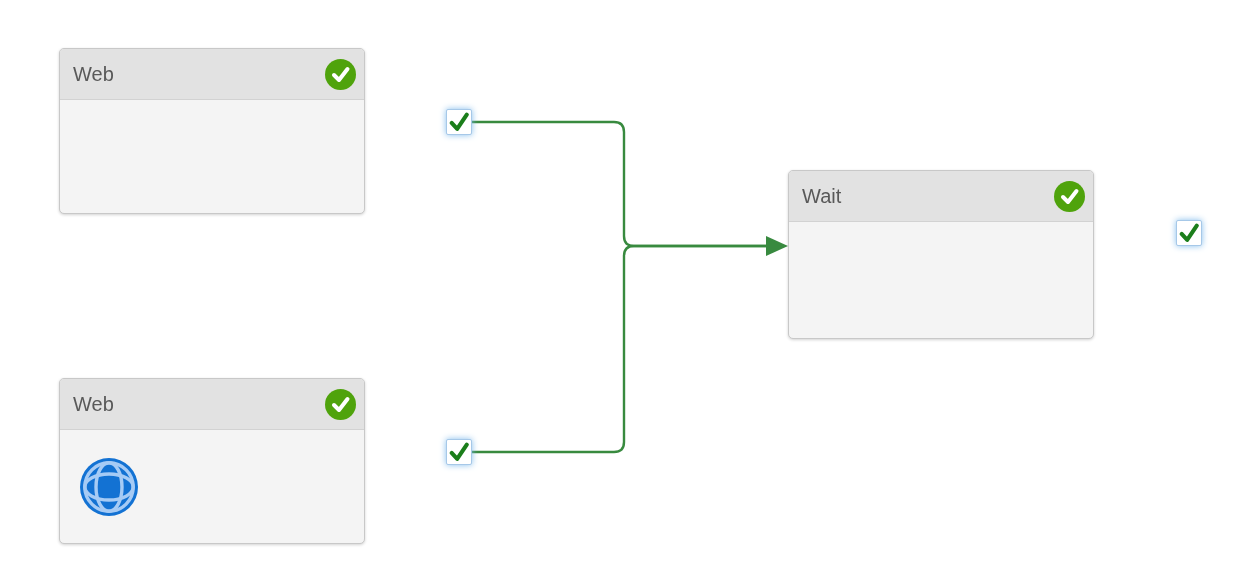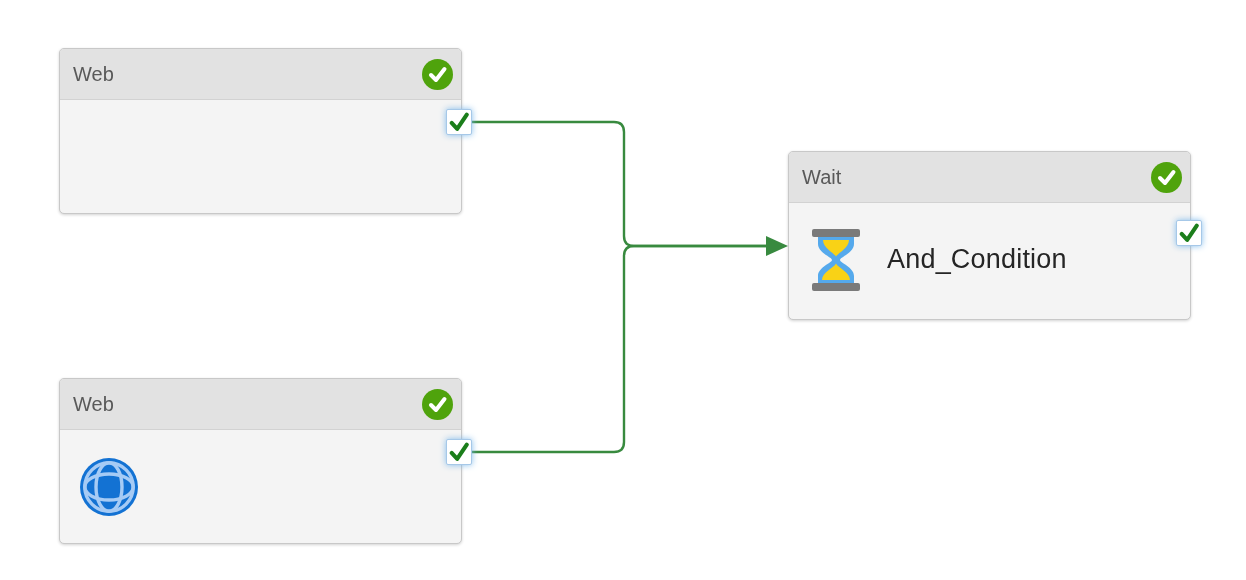--- a/index.html
+++ b/index.html
@@ -5,26 +5,26 @@
   html,body{margin:0;padding:0;background:#ffffff;}
   body{font-family:"Liberation Sans", sans-serif;}
   .canvas{position:relative;width:1246px;height:580px;background:#ffffff;overflow:hidden;}
 
   
   .connector-layer{position:absolute;left:0;top:0;width:1246px;height:580px;}
   .connector-layer path{fill:none;stroke:var(--connector_green,#388a3f);stroke-width:2.4;}
   .connector-layer polygon{fill:var(--connector_green,#388a3f);stroke:none;}
 
   
-  .node{position:absolute;width:403px;height:166px;background:var(--node_body_bg,#f4f4f4);
+  .node{position:absolute;width:306px;height:166px;background:var(--node_body_bg,#f4f4f4);
         border:1px solid var(--node_border,#c8c8c8);border-radius:5px;
         box-shadow:0 1px 3px rgba(0,0,0,.18);box-sizing:border-box;}
   .node-a{left:59px;top:48px;}
   .node-b{left:59px;top:378px;}
-  .node-c{left:788px;top:151px;height:169px;}
+  .node-c{left:788px;top:170px;height:169px;}
   .node-header{height:51px;background:var(--node_header_bg,#e2e2e2);
         border-bottom:1px solid #d2d2d2;border-radius:4px 4px 0 0;
         display:flex;align-items:center;padding:0 8px 0 13px;box-sizing:border-box;}
   .node-type{font-size:20px;color:#595959;}
   .badge{margin-left:auto;width:31px;height:31px;display:flex;}
   .badge circle{fill:var(--badge_green,#4fa30c);}
   .badge polyline{fill:none;stroke:#ffffff;stroke-width:4;stroke-linecap:round;stroke-linejoin:round;}
   .node-body{height:113px;display:flex;align-items:center;padding-left:20px;gap:24px;}
   .node-name{font-size:27px;color:#252525;letter-spacing:.2px;}
 
@@ -101,32 +101,20 @@
   <div class="node node-c">
     <div class="node-header">
       <span class="node-type">Wait</span>
       <span class="badge">
         <svg viewBox="0 0 31 31" xmlns="http://www.w3.org/2000/svg">
           <circle cx="15.5" cy="15.5" r="15.5"></circle>
           <polyline points="9,16 14,21 22.5,10"></polyline>
         </svg>
       </span>
     </div>
-    <div class="node-body">
-      <span class="hourglass">
-        <svg viewBox="0 0 54 62" xmlns="http://www.w3.org/2000/svg">
-          <rect class="bar" x="3" y="0" width="48" height="8" rx="2"></rect>
-          <rect class="bar" x="3" y="54" width="48" height="8" rx="2"></rect>
-          <path class="glass" d="M9 8 H45 V15 C45 24 31 28 31 31 C31 34 45 38 45 47 V54 H9 V47 C9 38 23 34 23 31 C23 28 9 24 9 15 Z"></path>
-          <path class="sand" d="M14 11 H40 C40 19 29 24 27 27.5 C25 24 14 19 14 11 Z"></path>
-          <path class="sand" d="M27 34.5 C29 39 41 43 41 51 H13 C13 43 25 39 27 34.5 Z"></path>
-        </svg>
-      </span>
-      <span class="node-name">And_Condition</span>
-    </div>
   </div>
 
   <div class="port port-1">
     <svg width="22" height="22" viewBox="0 0 24 24" xmlns="http://www.w3.org/2000/svg">
       <polyline points="4,13 10,19.5 20.5,4"></polyline>
     </svg>
   </div>
   <div class="port port-2">
     <svg width="22" height="22" viewBox="0 0 24 24" xmlns="http://www.w3.org/2000/svg">
       <polyline points="4,13 10,19.5 20.5,4"></polyline>

